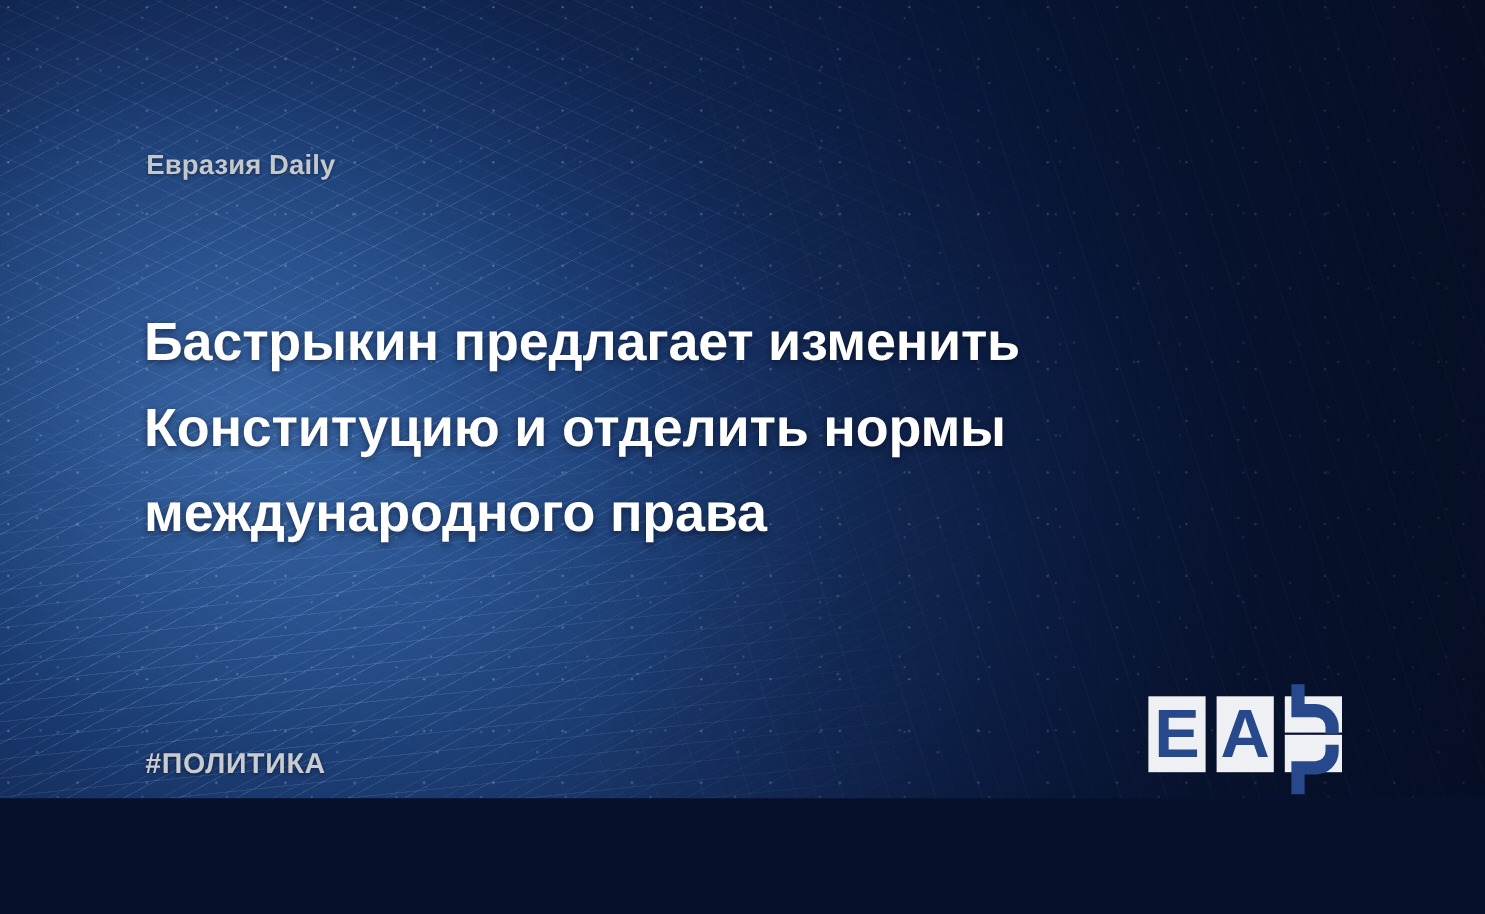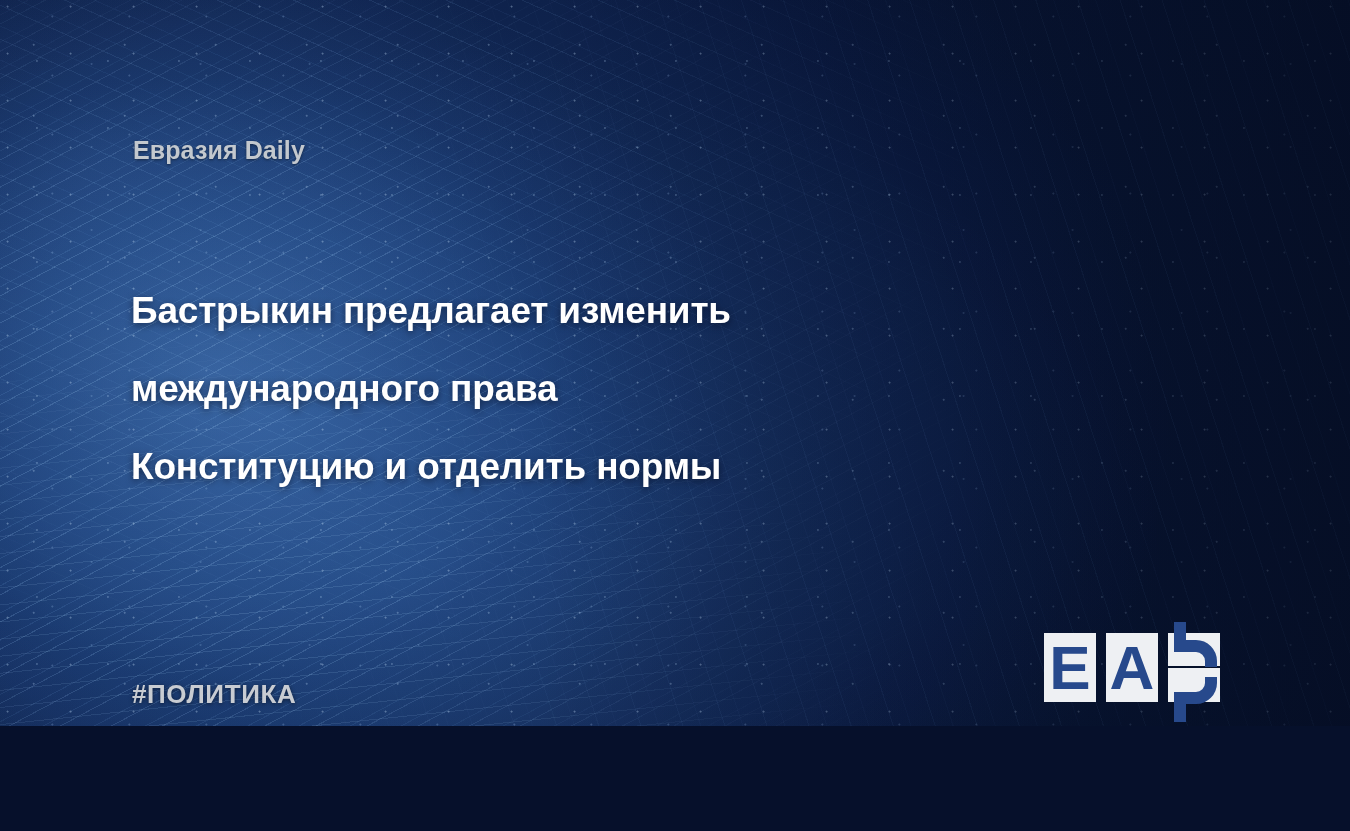--- a/index.html
+++ b/index.html
@@ -127,21 +127,21 @@
     white-space: nowrap;
   }
 
   .headline {
     position: absolute;
     left: 131px;
     top: 272px;
     width: 930px;
     margin: 0;
     color: #ffffff;
-    font-size: 37px;
+    font-size: 49px;
     font-weight: bold;
     line-height: 78px;
     letter-spacing: -0.2px;
     text-shadow: 0 2px 7px rgba(2,8,24,0.55);
   }
   .headline .ln { display: block; white-space: nowrap; }
 
   .hashtag {
     position: absolute;
     left: 132px;
@@ -198,22 +198,22 @@
   <div class="bg-layer trails-d"></div>
   <div class="bg-layer speckle"></div>
   <div class="bg-layer vignette"></div>
 
   <div class="content">
 
     <div class="brand">Евразия Daily</div>
 
     <h1 class="headline">
       <span class="ln">Бастрыкин предлагает изменить</span>
+      <span class="ln">Конституцию и отделить нормы</span>
       <span class="ln">международного права</span>
-      <span class="ln">Конституцию и отделить нормы</span>
     </h1>
 
     <div class="hashtag">#ПОЛИТИКА</div>
 
     <div class="logo">
       <div class="logo-tile tile-e"></div>
       <div class="logo-tile tile-a"></div>
       <div class="logo-tile tile-d1"></div>
       <div class="logo-tile tile-d2"></div>
 

